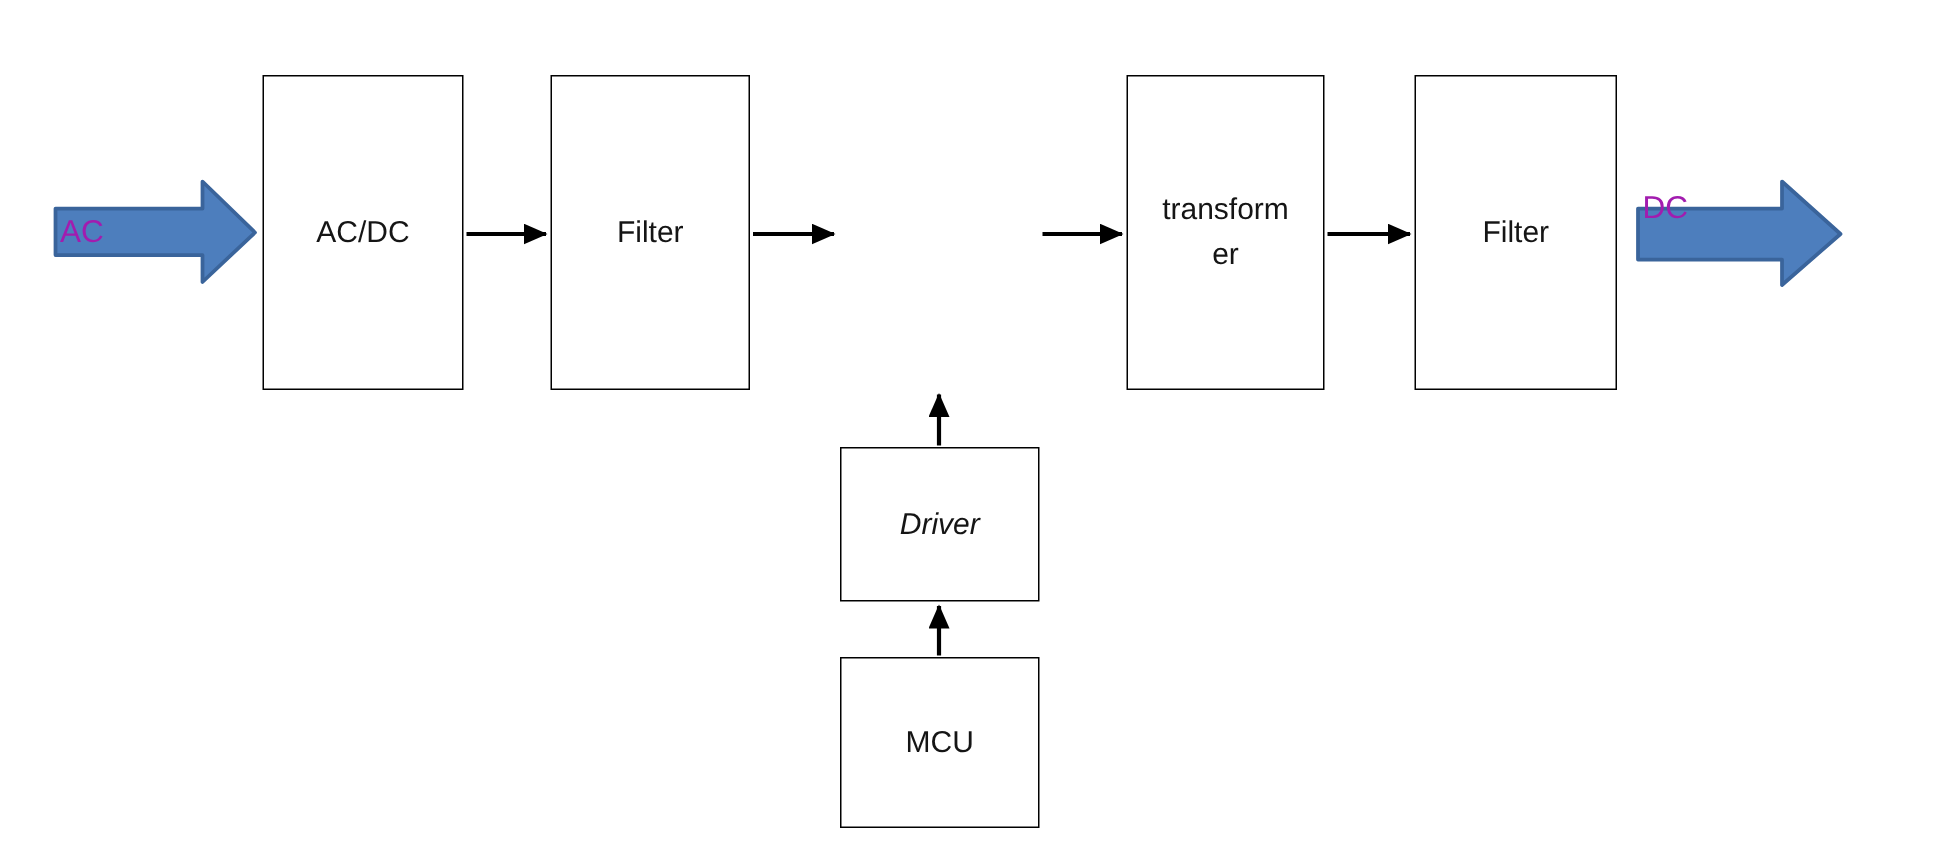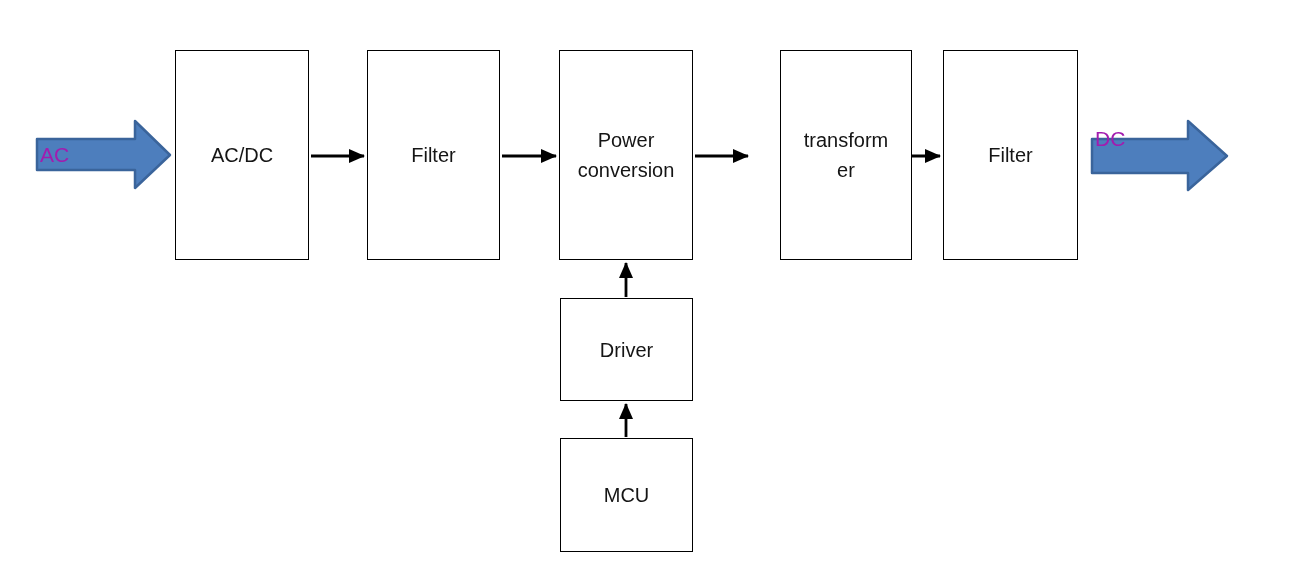--- a/index.html
+++ b/index.html
@@ -68,33 +68,30 @@
   </svg>
 
   <div class="node" style="left:175px; top:50px; width:134px; height:210px;">
     <span>AC/DC</span>
   </div>
 
   <div class="node" style="left:367px; top:50px; width:133px; height:210px;">
     <span>Filter</span>
   </div>
 
-  <div class="node" style="left:559px; top:50px; width:134px; height:210px;">
-    <span>Power<br>conversion</span>
-  </div>
 
-  <div class="node" style="left:751px; top:50px; width:132px; height:210px;margin-left:29px;">
+  <div class="node" style="left:751px; top:50px; width:132px; height:210px;">
     <span>transform<br>er</span>
   </div>
 
   <div class="node" style="left:943px; top:50px; width:135px; height:210px;">
     <span>Filter</span>
   </div>
 
-  <div class="node" style="left:560px; top:298px; width:133px; height:103px;">
+  <div class="node" style="left:560px; top:298px; width:133px; height:103px;font-style:italic;">
     <span>Driver</span>
   </div>
 
   <div class="node" style="left:560px; top:438px; width:133px; height:114px;">
     <span>MCU</span>
   </div>
 
   <div class="flow-label" style="left:40px; top:142px; width:108px;">AC</div>
 
   <div class="flow-label" style="left:1095px; top:126px; width:110px;">DC</div>

